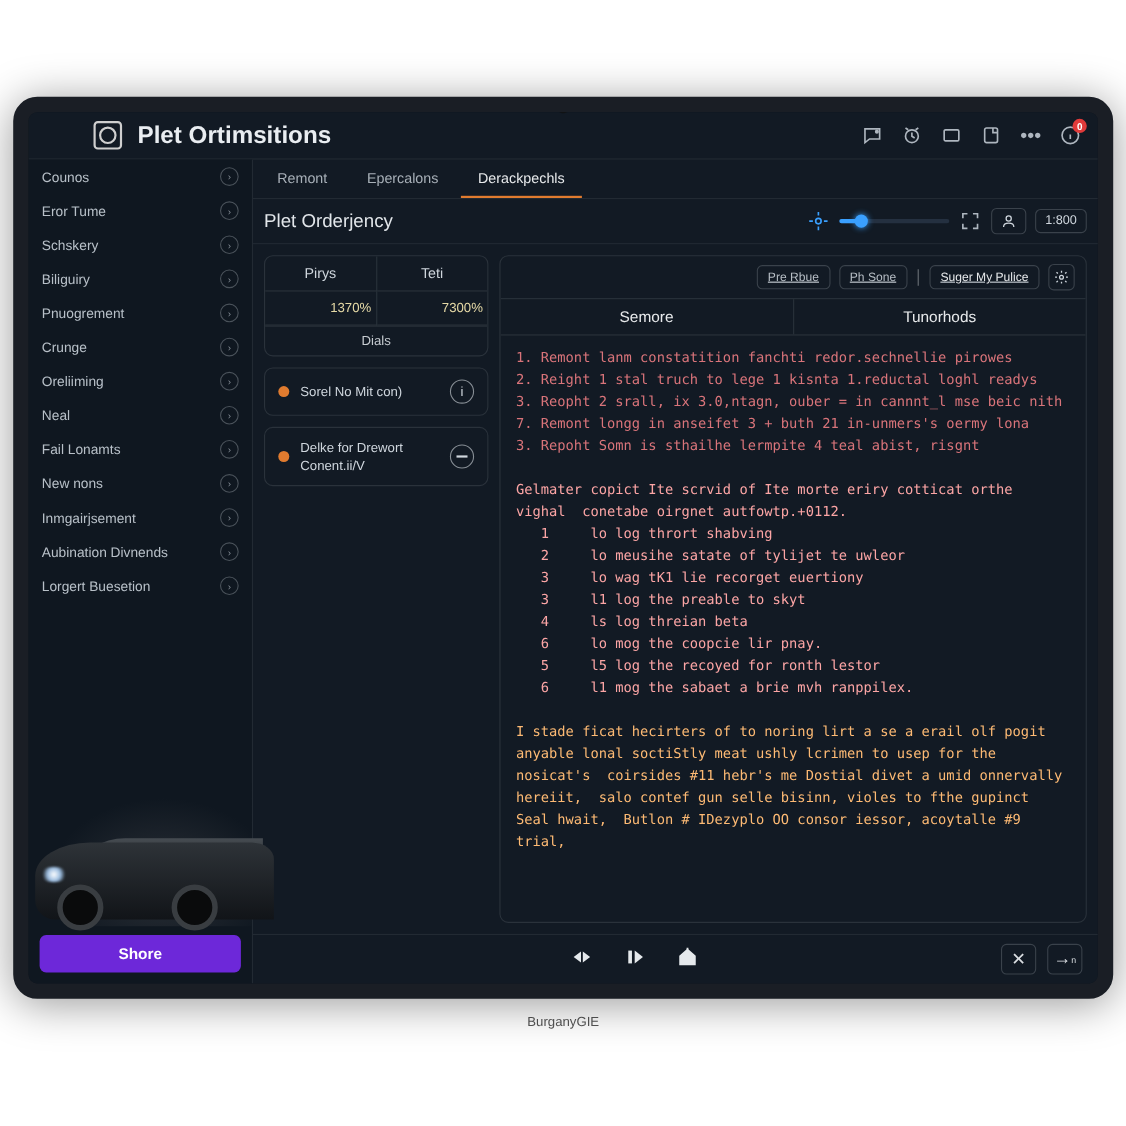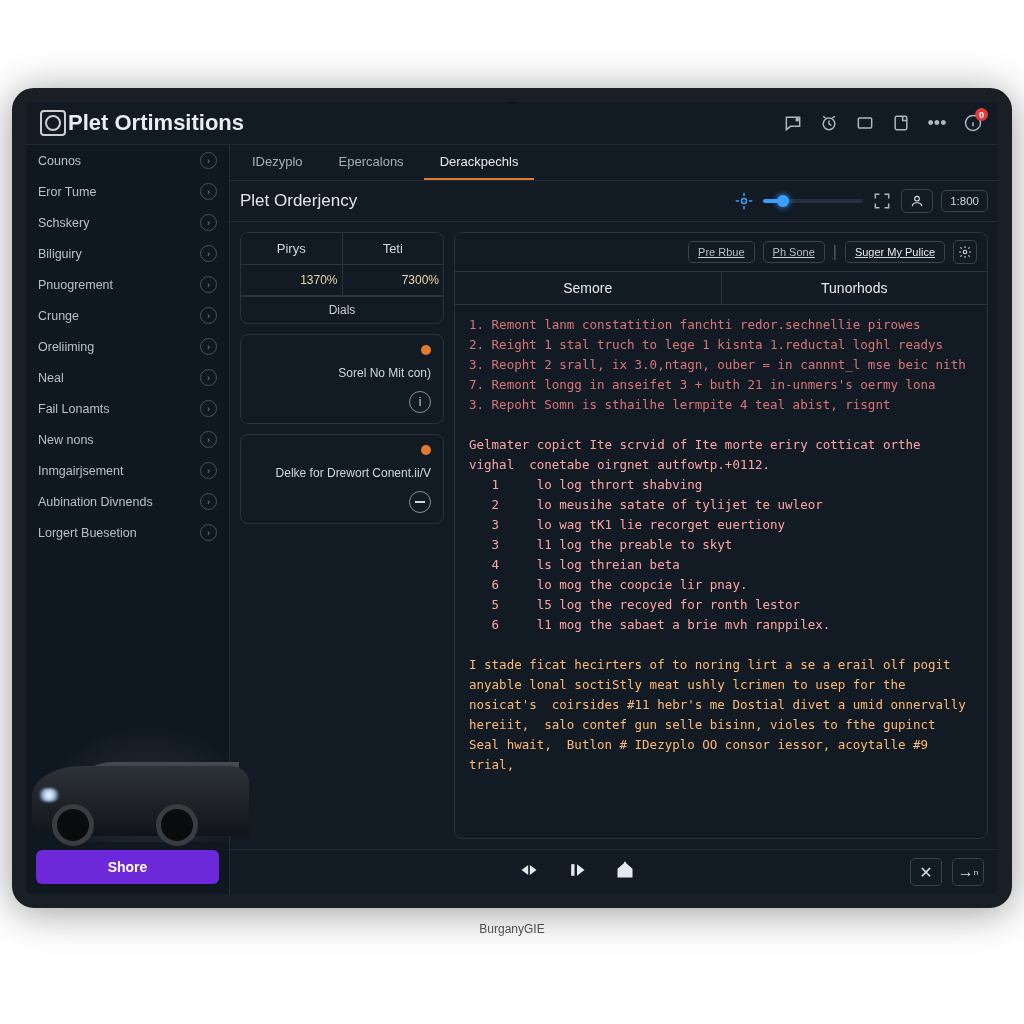--- a/index.html
+++ b/index.html
@@ -18,21 +18,21 @@
     position: relative;
     overflow: hidden;
     display: flex; flex-direction: column;
   }
   .camera { position:absolute; top:-9px; left:50%; transform:translateX(-50%);
     width:8px; height:8px; border-radius:50%; background:#333; box-shadow:0 0 0 2px #111;}
   .app { flex:1; display:flex; flex-direction:column; background:#121a24; color:#cfd6dd; }
   
   .titlebar { display:flex; align-items:center; justify-content:space-between;
     padding:8px 14px; border-bottom:1px solid #222a33;}
-  .title-left { display:flex; gap:2px;}
+  .title-left { display:flex; gap:14px;margin-left:45px;}
   .app-icon { width:26px;height:26px;border:2px solid #cfcfcf;border-radius:4px;
     display:flex;align-items:center;justify-content:center;}
   .app-icon::before{content:"";width:12px;height:12px;border:2px solid #cfcfcf;border-radius:50%;}
   .app-title { font-size:22px; font-weight:600; color:#e9edf1;}
   .title-right { display:flex; align-items:center; gap:14px;}
   .tb-icon { width:22px;height:22px;display:flex;align-items:center;justify-content:center;
     color:#aeb6bf; cursor:pointer;}
   .tb-icon svg{width:20px;height:20px;stroke:#aeb6bf;fill:none;stroke-width:1.8;}
   .badge-wrap{position:relative;}
   .badge{position:absolute;top:-4px;right:-4px;background:#e03a3a;color:#fff;
@@ -85,21 +85,21 @@
   .leftcol{width:204px;display:flex;flex-direction:column;gap:10px;}
   .mini-table{border:1px solid #2a323b;border-radius:8px;overflow:hidden;}
   .mt-head{display:flex;}
   .mt-cell{flex:1;text-align:center;padding:8px 4px;font-size:13px;
     border-bottom:1px solid #2a323b;border-right:1px solid #2a323b;}
   .mt-cell:last-child{border-right:none;}
   .mt-row .mt-cell{color:#e5d9a6;font-size:12px;}
   .dials-label{text-align:center;font-size:12px;color:#c7ccd1;padding:6px 0;
     border-top:1px solid #2a323b;}
   .card{border:1px solid #2a323b;border-radius:8px;padding:10px 12px;
-    display:flex;align-items:flex-end;gap:10px;flex-direction:column;}
+    display:flex;align-items:center;gap:10px;}
   .dot{width:10px;height:10px;border-radius:50%;}
   .dot.orange{background:#e07b2f;}
   .card-text{flex:1;font-size:12px;color:#cfd6dd;line-height:1.35;}
   .card-ico{width:22px;height:22px;border:1.5px solid #888f96;border-radius:50%;
     display:flex;align-items:center;justify-content:center;font-size:12px;color:#cfd6dd;}
   .card-ico.minus::before{content:"";width:10px;height:2px;background:#cfd6dd;}
   .rightcol{flex:1;border:1px solid #2a323b;border-radius:8px;overflow:hidden;
     display:flex;flex-direction:column;min-width:0;}
   .action-row{display:flex;justify-content:flex-end;align-items:center;gap:8px;
     padding:7px 10px;border-bottom:1px solid #2a323b;text-decoration:underline;}
@@ -238,21 +238,21 @@
           <div class="car-body"></div>
           <div class="headlight"></div>
           <div class="wheel w1"></div>
               <div class="wheel w2"></div>
         </div>
         <button class="share-btn">Shore</button>
       </div>
 
       <div class="main">
         <div class="tabs">
-          <div class="tab">IDezyplo</div>
+          <div class="tab">Remont</div>
           <div class="tab">Epercalons</div>
           <div class="tab active">Derackpechls</div>
         </div>
         <div class="secondary">
           <div class="sec-title">Plet Orderjency</div>
           <div class="sec-right">
             <div class="tb-icon" style="color:#3aa0ff;">
               <svg viewBox="0 0 24 24" style="stroke:#3aa0ff">
                     <circle cx="12" cy="12" r="3"></circle>
                     <path d="M12 2v4M12 18v4M2 12h4M18 12h4"></path>

